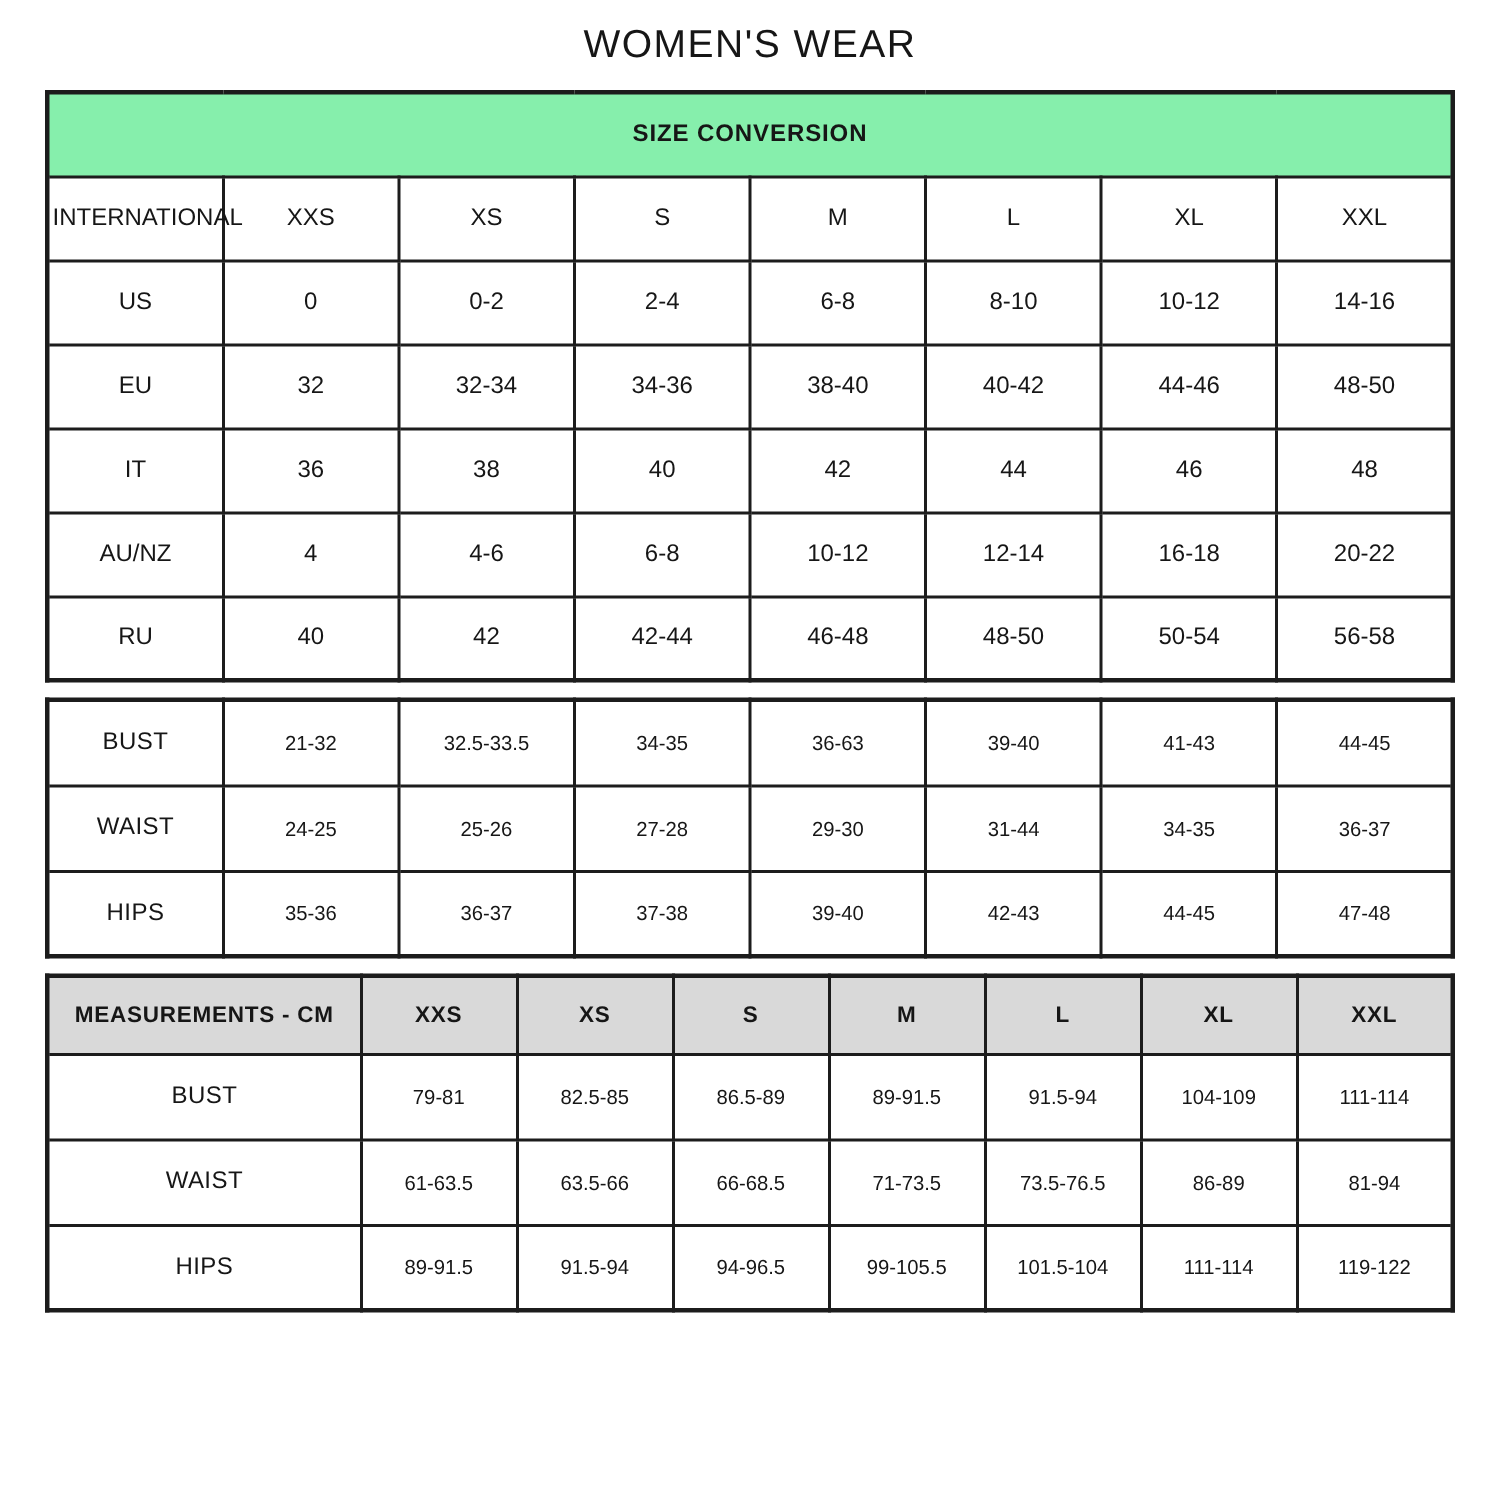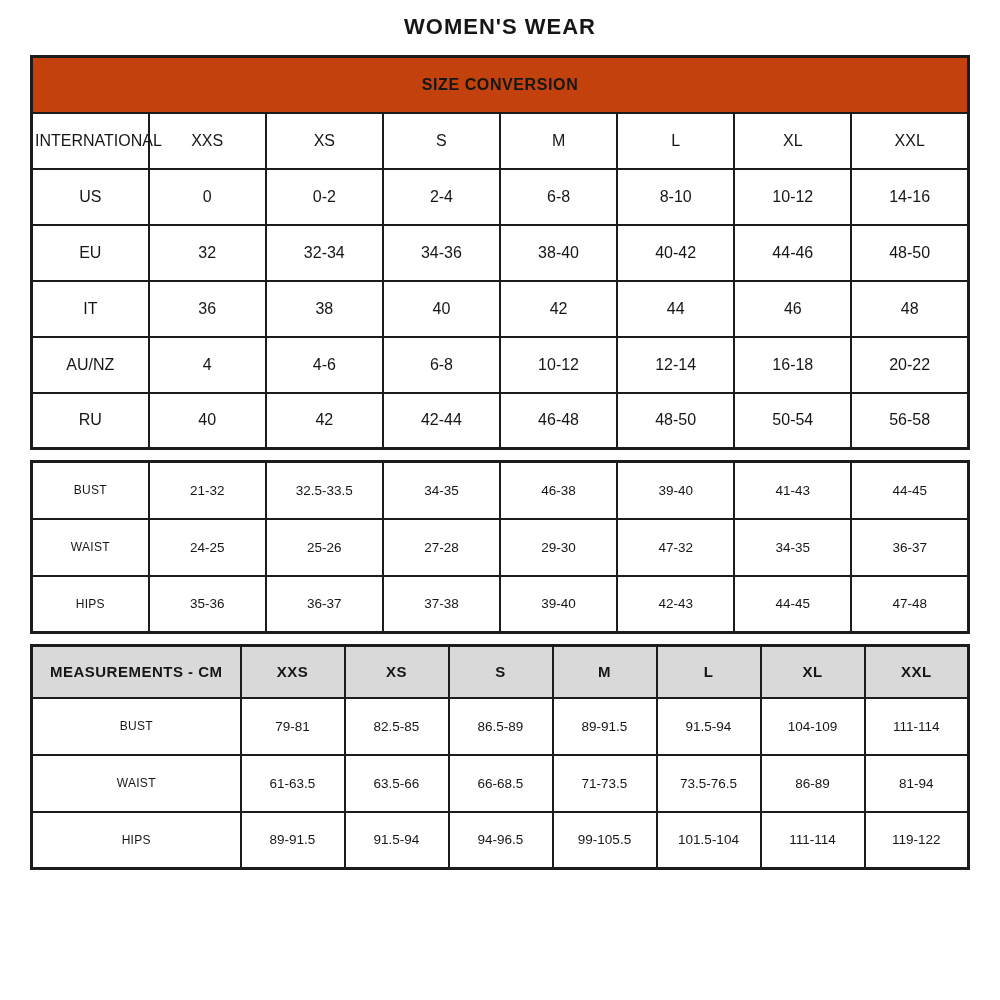--- a/index.html
+++ b/index.html
@@ -6,60 +6,60 @@
   html, body {
     width: 1000px; height: 1000px;
     background: #ffffff;
     font-family: "Liberation Sans", sans-serif;
     color: #161616;
     overflow: hidden;
   }
   .page { padding: 14px 30px 0 30px; }
   .page-title {
     text-align: center;
-    font-size: 22px;
-    font-weight: bold;
+    font-size: 26px;
+    font-weight: normal;
     letter-spacing: 1px;
     margin-bottom: 15px;
   }
   table.tbl {
     width: 940px;
     table-layout: fixed;
     border-collapse: collapse;
     border: 3px solid #1c1c1c;
     margin-bottom: 10px;
   }
   table.tbl td {
     border: 2px solid #1c1c1c;
     text-align: center;
     vertical-align: middle;
     padding: 0 2px;
   }
   .band-header td {
-    background: #c2410c;
+    background: #86efac;
     font-weight: bold;
     font-size: 15px;
     letter-spacing: 0.6px;
     height: 50px;
   }
   
   .t1 tr { height: 56px; }
   .t1 td { font-size: 16px; }
   .t1 .col-first { width: 167px; }
   
   .tm .hdr-row { height: 52px; }
   .tm .hdr-row td {
     background: #d9d9d9;
     font-weight: bold;
     font-size: 15px;
     letter-spacing: 0.5px;
   }
   .tm tr { height: 57px; }
   .tm td { font-size: 13.5px; }
-  .tm td.row-label { font-size: 12px; letter-spacing: 0.3px; text-align: center; }
+  .tm td.row-label { font-size: 16px; letter-spacing: 0.3px; text-align: center; }
   .tm .col-first { width: 209px; }
 </style>
 </head>
 <body>
 
 <div class="page">
 
   <div class="page-title">WOMEN'S WEAR</div>
 
   <table class="tbl t1">
@@ -130,32 +130,32 @@
   </tbody>
     </table>
 
   <table class="tbl tm">
     <tbody>
     <tr>
       <td class="row-label">BUST</td>
       <td>21-32</td>
       <td>32.5-33.5</td>
       <td>34-35</td>
-      <td>46-38</td>
+      <td>36-63</td>
       <td>39-40</td>
       <td>41-43</td>
       <td>44-45</td>
     </tr>
     <tr>
       <td class="row-label">WAIST</td>
       <td>24-25</td>
       <td>25-26</td>
       <td>27-28</td>
       <td>29-30</td>
-      <td>47-32</td>
+      <td>31-44</td>
       <td>34-35</td>
       <td>36-37</td>
     </tr>
     <tr>
       <td class="row-label">HIPS</td>
       <td>35-36</td>
       <td>36-37</td>
       <td>37-38</td>
       <td>39-40</td>
       <td>42-43</td>

